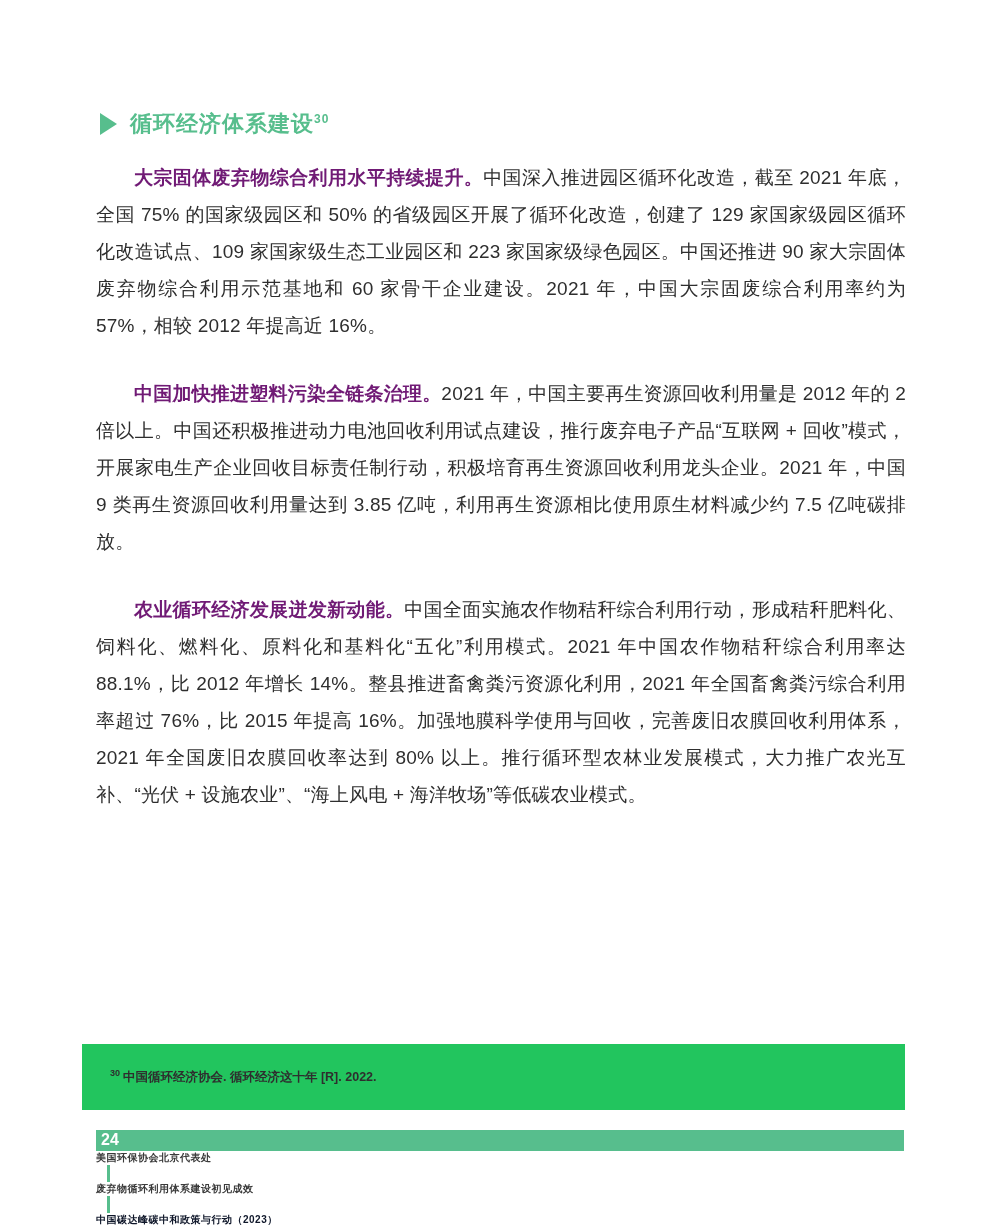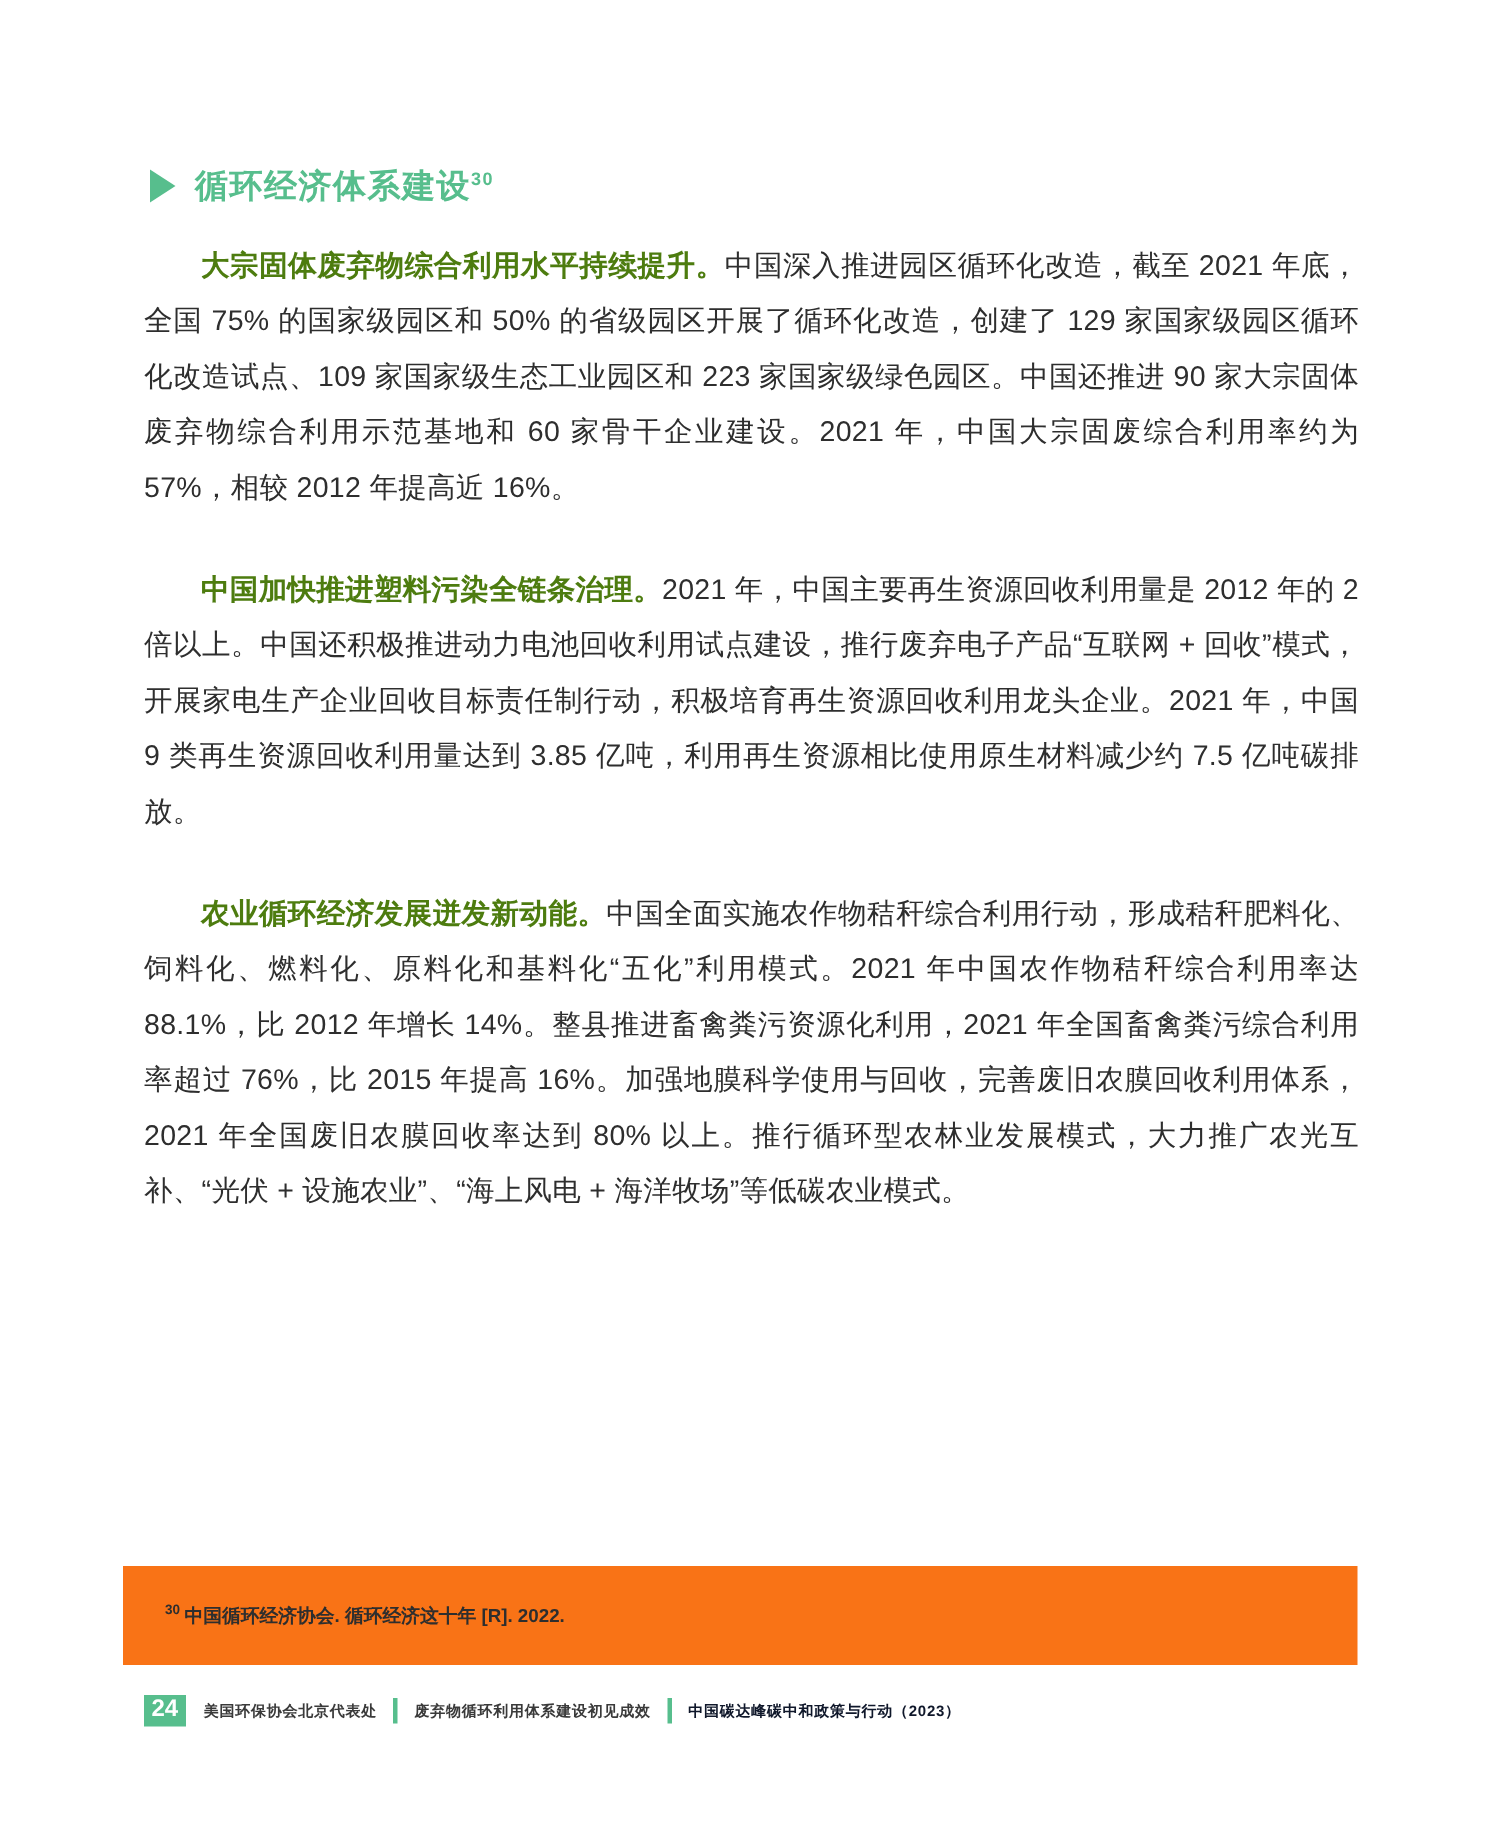--- a/index.html
+++ b/index.html
@@ -47,45 +47,45 @@
   .body-copy { margin-top: 24px; }
   .para {
     margin: 0 0 31px 0;
     font-size: 19px;
     line-height: 37px;
     color: #2e2e2e;
     text-align: justify;
     text-indent: 2em;
     letter-spacing: 0.2px;
   }
-  .para .lead { font-weight: bold; color: #4d7c0f; }
+  .para .lead { font-weight: bold; color: #701a75; }
   .footnote-box {
     position: absolute;
     left: 82px;
     top: 1044px;
     width: 823px;
     height: 66px;
-    background: #f97316;
+    background: #22c55e;
     display: flex;
     align-items: center;
   }
   .footnote-text {
     margin-left: 28px;
     font-size: 12.5px;
     font-weight: bold;
     color: #2e2e2e;
   }
   .footnote-text sup { font-size: 9px; margin-right: 3px; }
   .footer {
     position: absolute;
     left: 96px;
     top: 1130px;
     width: 820px;
     display: flex;
-    align-items: center;
+    flex-direction: column;
   }
   .page-num-box {
     background: #57BE8D;
     color: #ffffff;
     font-size: 16px;
     font-weight: bold;
     padding: 2px 5px 3px 5px;
     line-height: 1;
     margin-right: 12px;
   }

